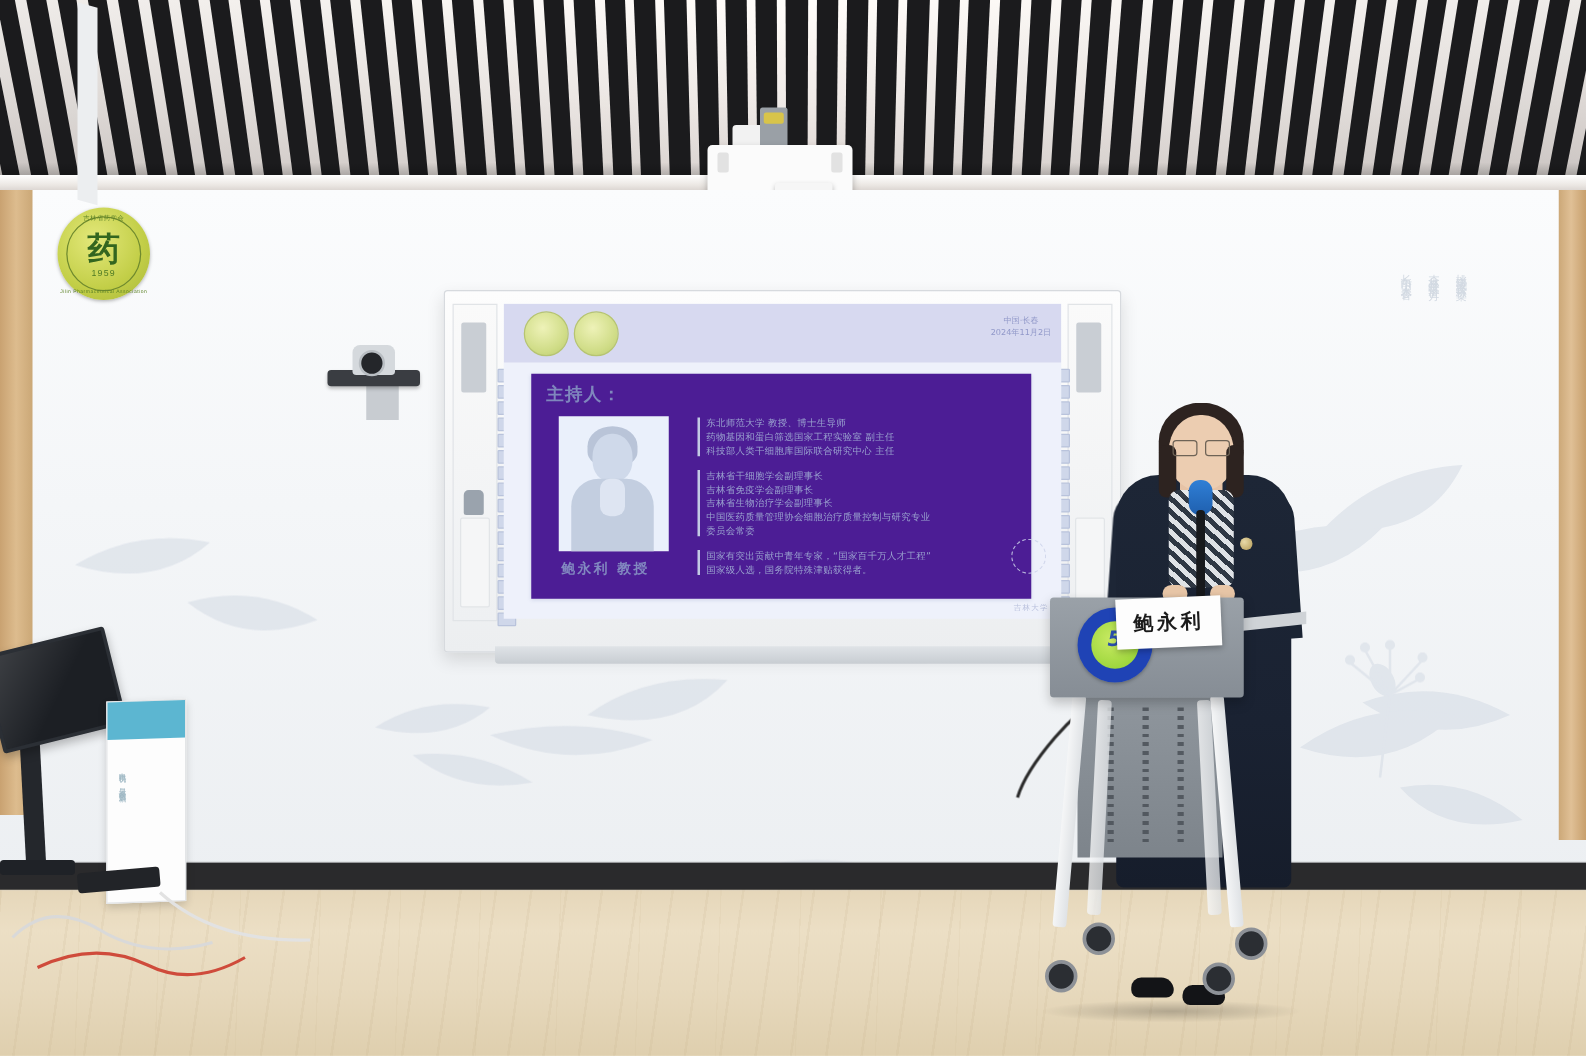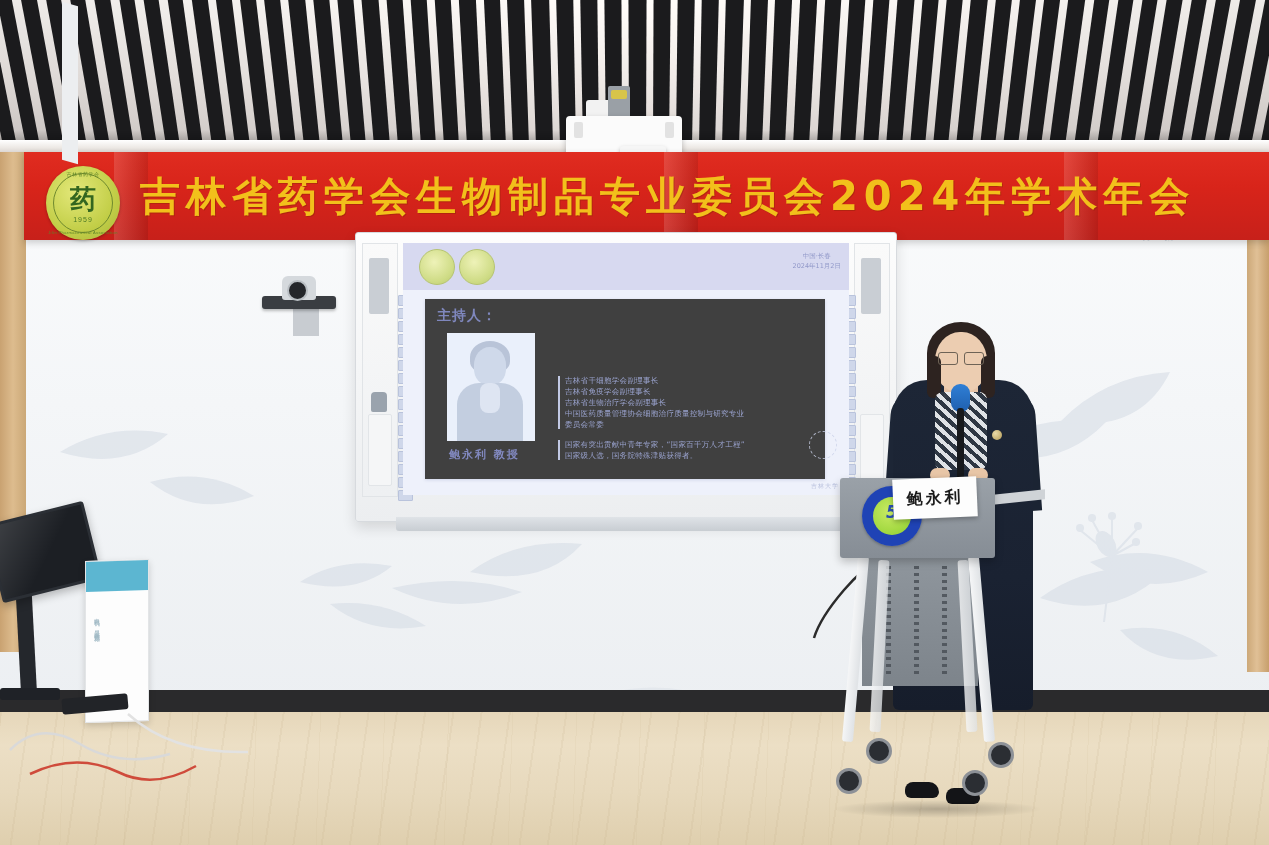--- a/index.html
+++ b/index.html
@@ -79,21 +79,21 @@
   
   .slide-head{position:absolute;left:0;top:0;width:100%;height:47px;background:#d7d9f0;}
   .slide-head-title{position:absolute;left:0;right:0;top:6px;text-align:center;color:#8d93c4;
         font-family:"DejaVu Sans",sans-serif;font-size:9.5px;letter-spacing:1px;}
   .slide-head-sub{position:absolute;left:0;right:0;top:24px;text-align:center;color:#9aa0cd;
         font-family:"DejaVu Sans",sans-serif;font-size:9px;letter-spacing:1px;}
   .slide-loc{position:absolute;right:8px;top:8px;text-align:center;color:#9198c9;font-size:6.5px;line-height:10px;
         font-family:"DejaVu Sans",sans-serif;}
   .slide-emb{position:absolute;top:6px;width:34px;height:34px;border-radius:50%;
         background:radial-gradient(circle at 42% 36%,#eef2b8,#cfdc86 65%,#b9c96e);border:1px solid #b6c472;}
-  .slide-body{position:absolute;left:22px;top:56px;width:400px;height:180px;background:#404040;
+  .slide-body{position:absolute;left:22px;top:56px;width:400px;height:180px;background:#4c1d95;
         box-shadow:0 1px 3px rgba(120,130,180,.25);}
   .slide-host{position:absolute;left:12px;top:8px;color:#7f87bd;font-family:"DejaVu Sans",sans-serif;
         font-weight:bold;font-size:14px;letter-spacing:1px;}
   .portrait{position:absolute;left:22px;top:34px;width:88px;height:108px;background:#eaf0fb;}
   .portrait .head{position:absolute;left:27px;top:14px;width:32px;height:38px;border-radius:48% 48% 42% 42%;background:#cfd9ea;}
   .portrait .hair{position:absolute;left:23px;top:8px;width:40px;height:32px;border-radius:50% 50% 36% 36%;background:#b9c4d8;}
   .portrait .body{position:absolute;left:10px;top:50px;width:66px;height:58px;border-radius:22px 22px 0 0;background:#c3cee0;}
   .portrait .scarf{position:absolute;left:33px;top:50px;width:20px;height:30px;background:#dfe6f2;}
   .slide-name{position:absolute;left:24px;top:148px;color:#8289c0;font-family:"DejaVu Sans",sans-serif;
         font-weight:bold;font-size:11px;letter-spacing:2px;}
@@ -283,26 +283,20 @@
     <div class="wall-verse" style="left:1140px;top:60px;">杏林春暖济世方</div>
     <div class="wall-verse" style="left:1162px;top:60px;">桃李成蹊育栋梁</div>
   </div>
   <div class="wall-left-post"></div>
   <div class="wall-right-post"></div>
   <div class="baseboard" style="top:690px;"></div>
   <div class="floor" style="top:712px;height:133px;">
     <div class="floor-grain"></div>
   </div>
 
-  <div class="banner">
-    <div class="banner-fold" style="left:90px;"></div>
-    <div class="banner-fold" style="left:640px;"></div>
-    <div class="banner-fold" style="left:1040px;"></div>
-    <div class="banner-text">吉林省药学会生物制品专业委员会2024年学术年会</div>
-  </div>
   <div class="banner-logo">
     <div class="ring"></div>
     <div class="top-t">吉林省药学会</div>
     <div class="ch">药</div>
     <div class="yr">1959</div>
     <div class="bot-t">Jilin Pharmaceutical Association</div>
   </div>
 
   <div class="wall-spk" style="left:378px;top:282px;"></div>
   <div class="wall-spk" style="left:876px;top:282px;"></div>
@@ -371,20 +365,25 @@
       <div class="slide-body">
         <div class="slide-host">主持人：</div>
         <div class="portrait">
           <div class="hair"></div>
           <div class="head"></div>
           <div class="body"></div>
           <div class="scarf"></div>
         </div>
         <div class="slide-name">鲍永利 教授</div>
 
+        <div class="cred" style="left:140px;top:34px;width:240px;" id="cg1">
+            <div>东北师范大学 教授、博士生导师</div>
+            <div>药物基因和蛋白筛选国家工程实验室 副主任</div>
+            <div>科技部人类干细胞库国际联合研究中心 主任</div>
+          </div>
         <div class="cred" style="left:140px;top:140px;width:250px;" id="cg3">
             <div>国家有突出贡献中青年专家，“国家百千万人才工程”</div>
             <div>国家级人选，国务院特殊津贴获得者。</div>
           </div>
         <div class="cred" style="left:140px;top:76px;width:250px;" id="cg2">
             <div>吉林省干细胞学会副理事长</div>
             <div>吉林省免疫学会副理事长</div>
             <div>吉林省生物治疗学会副理事长</div>
             <div>中国医药质量管理协会细胞治疗质量控制与研究专业</div>
             <div>委员会常委</div>

